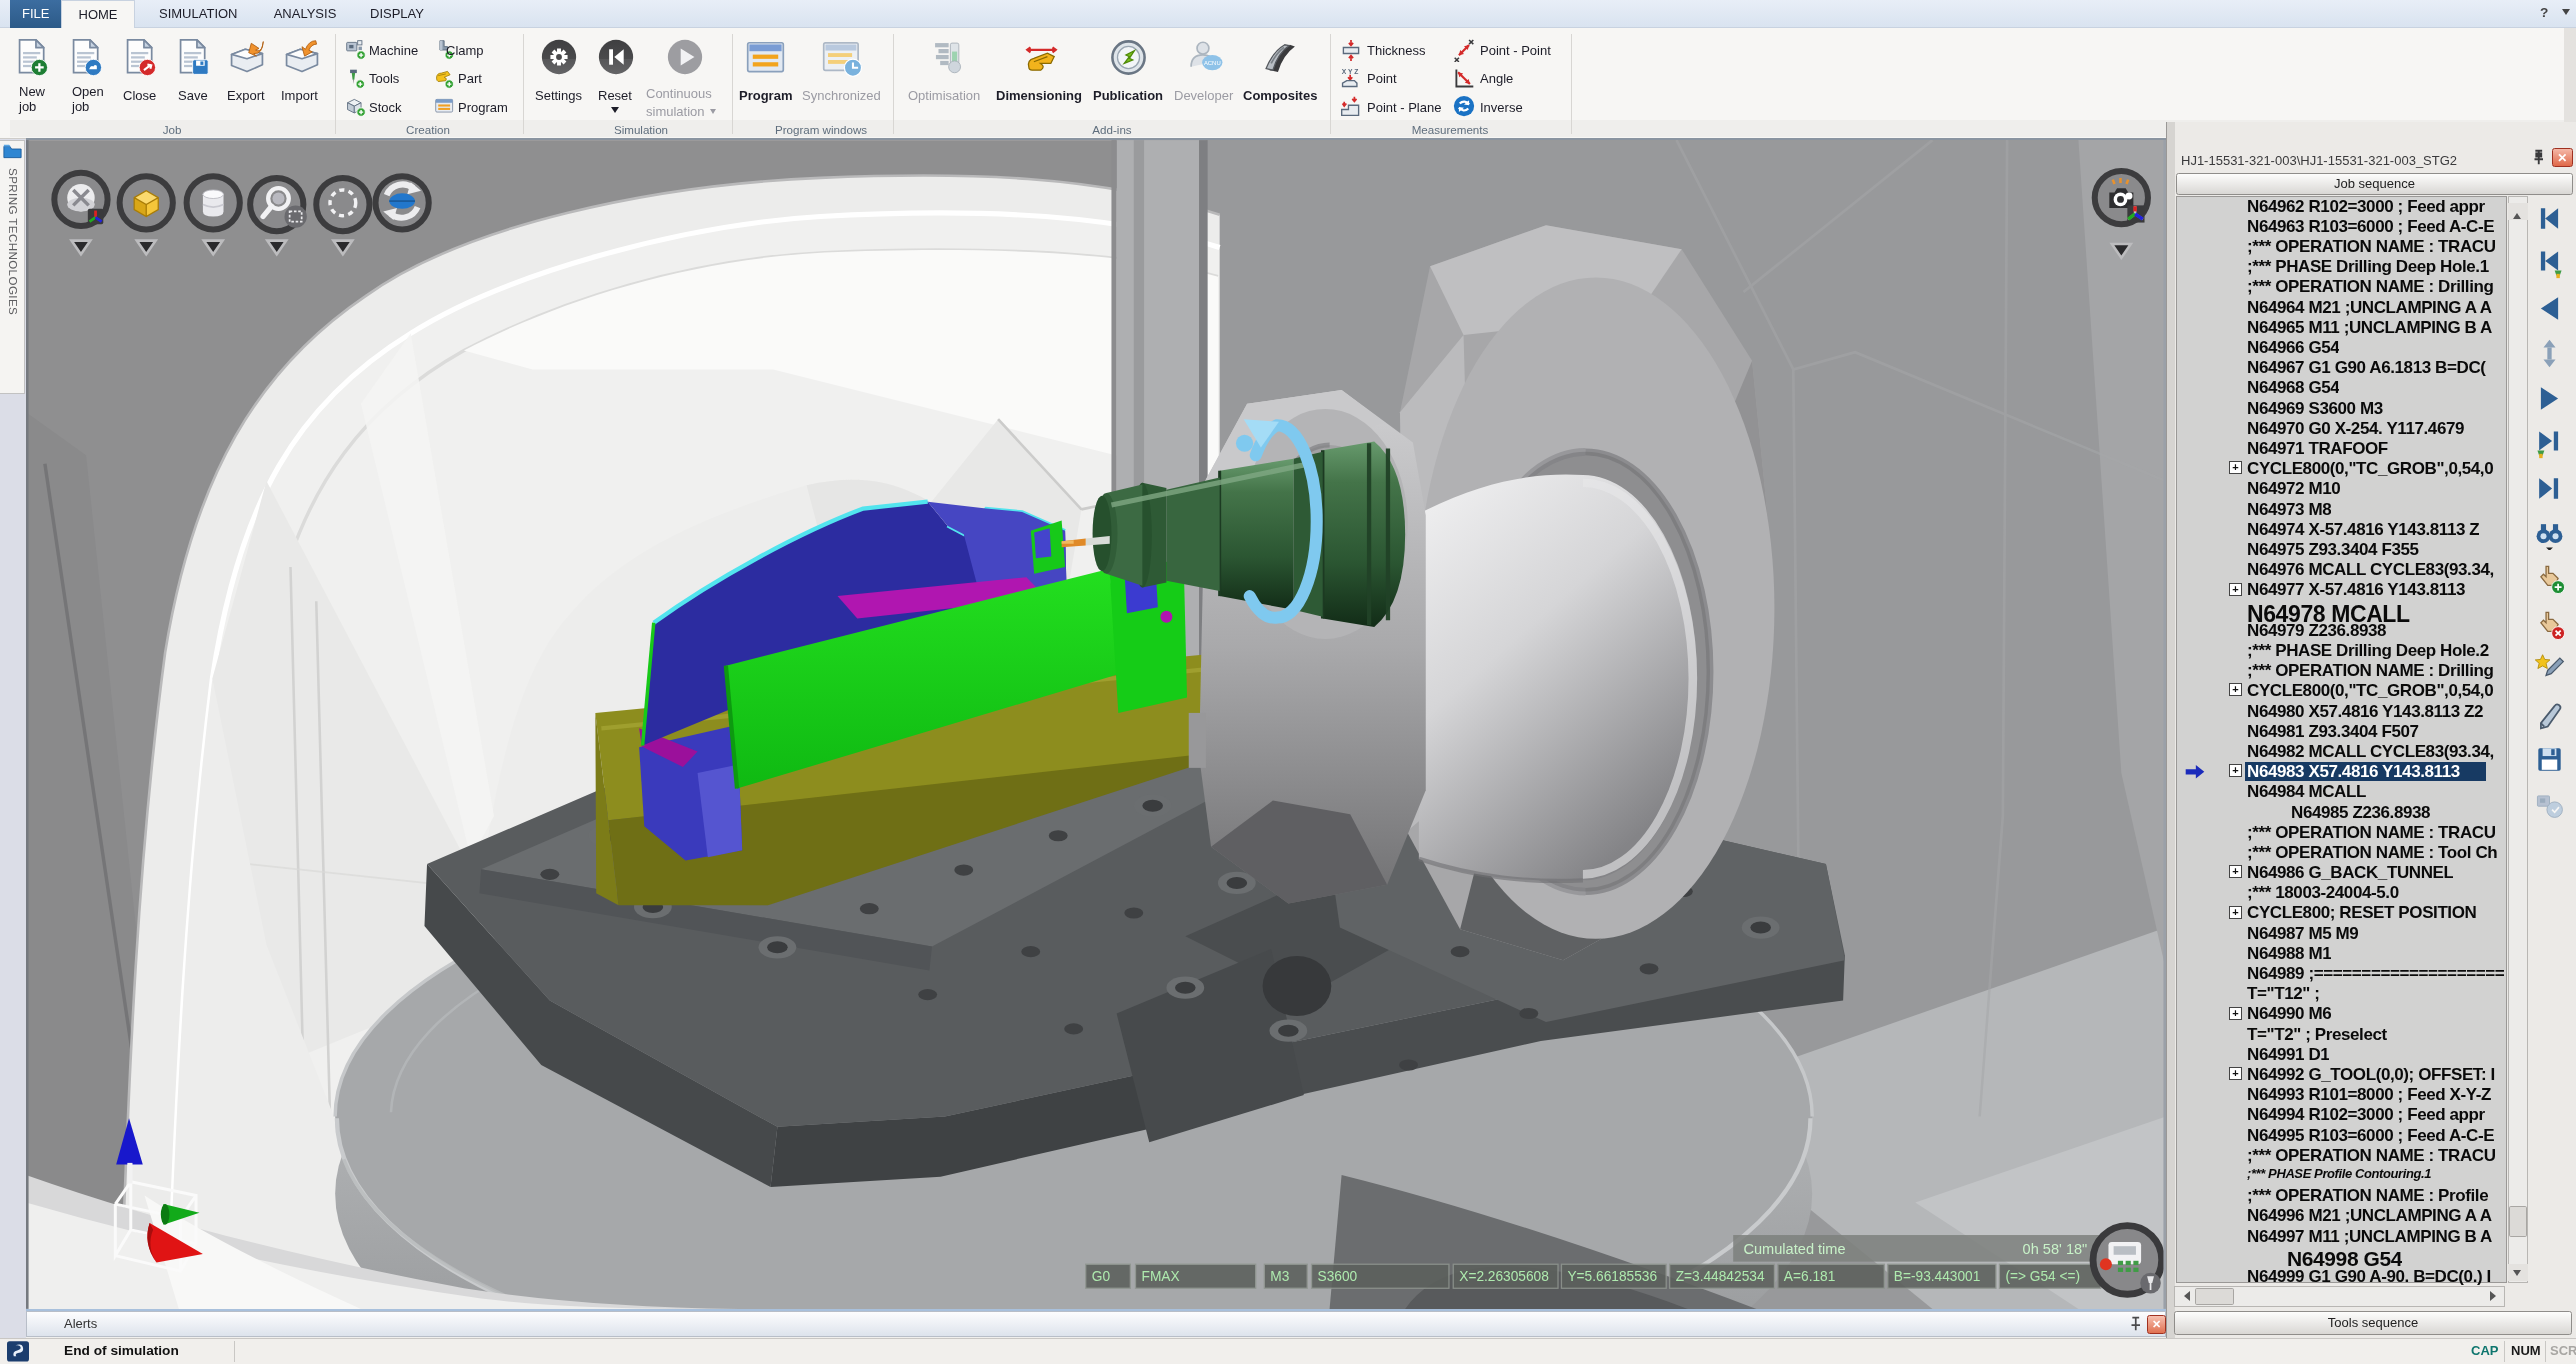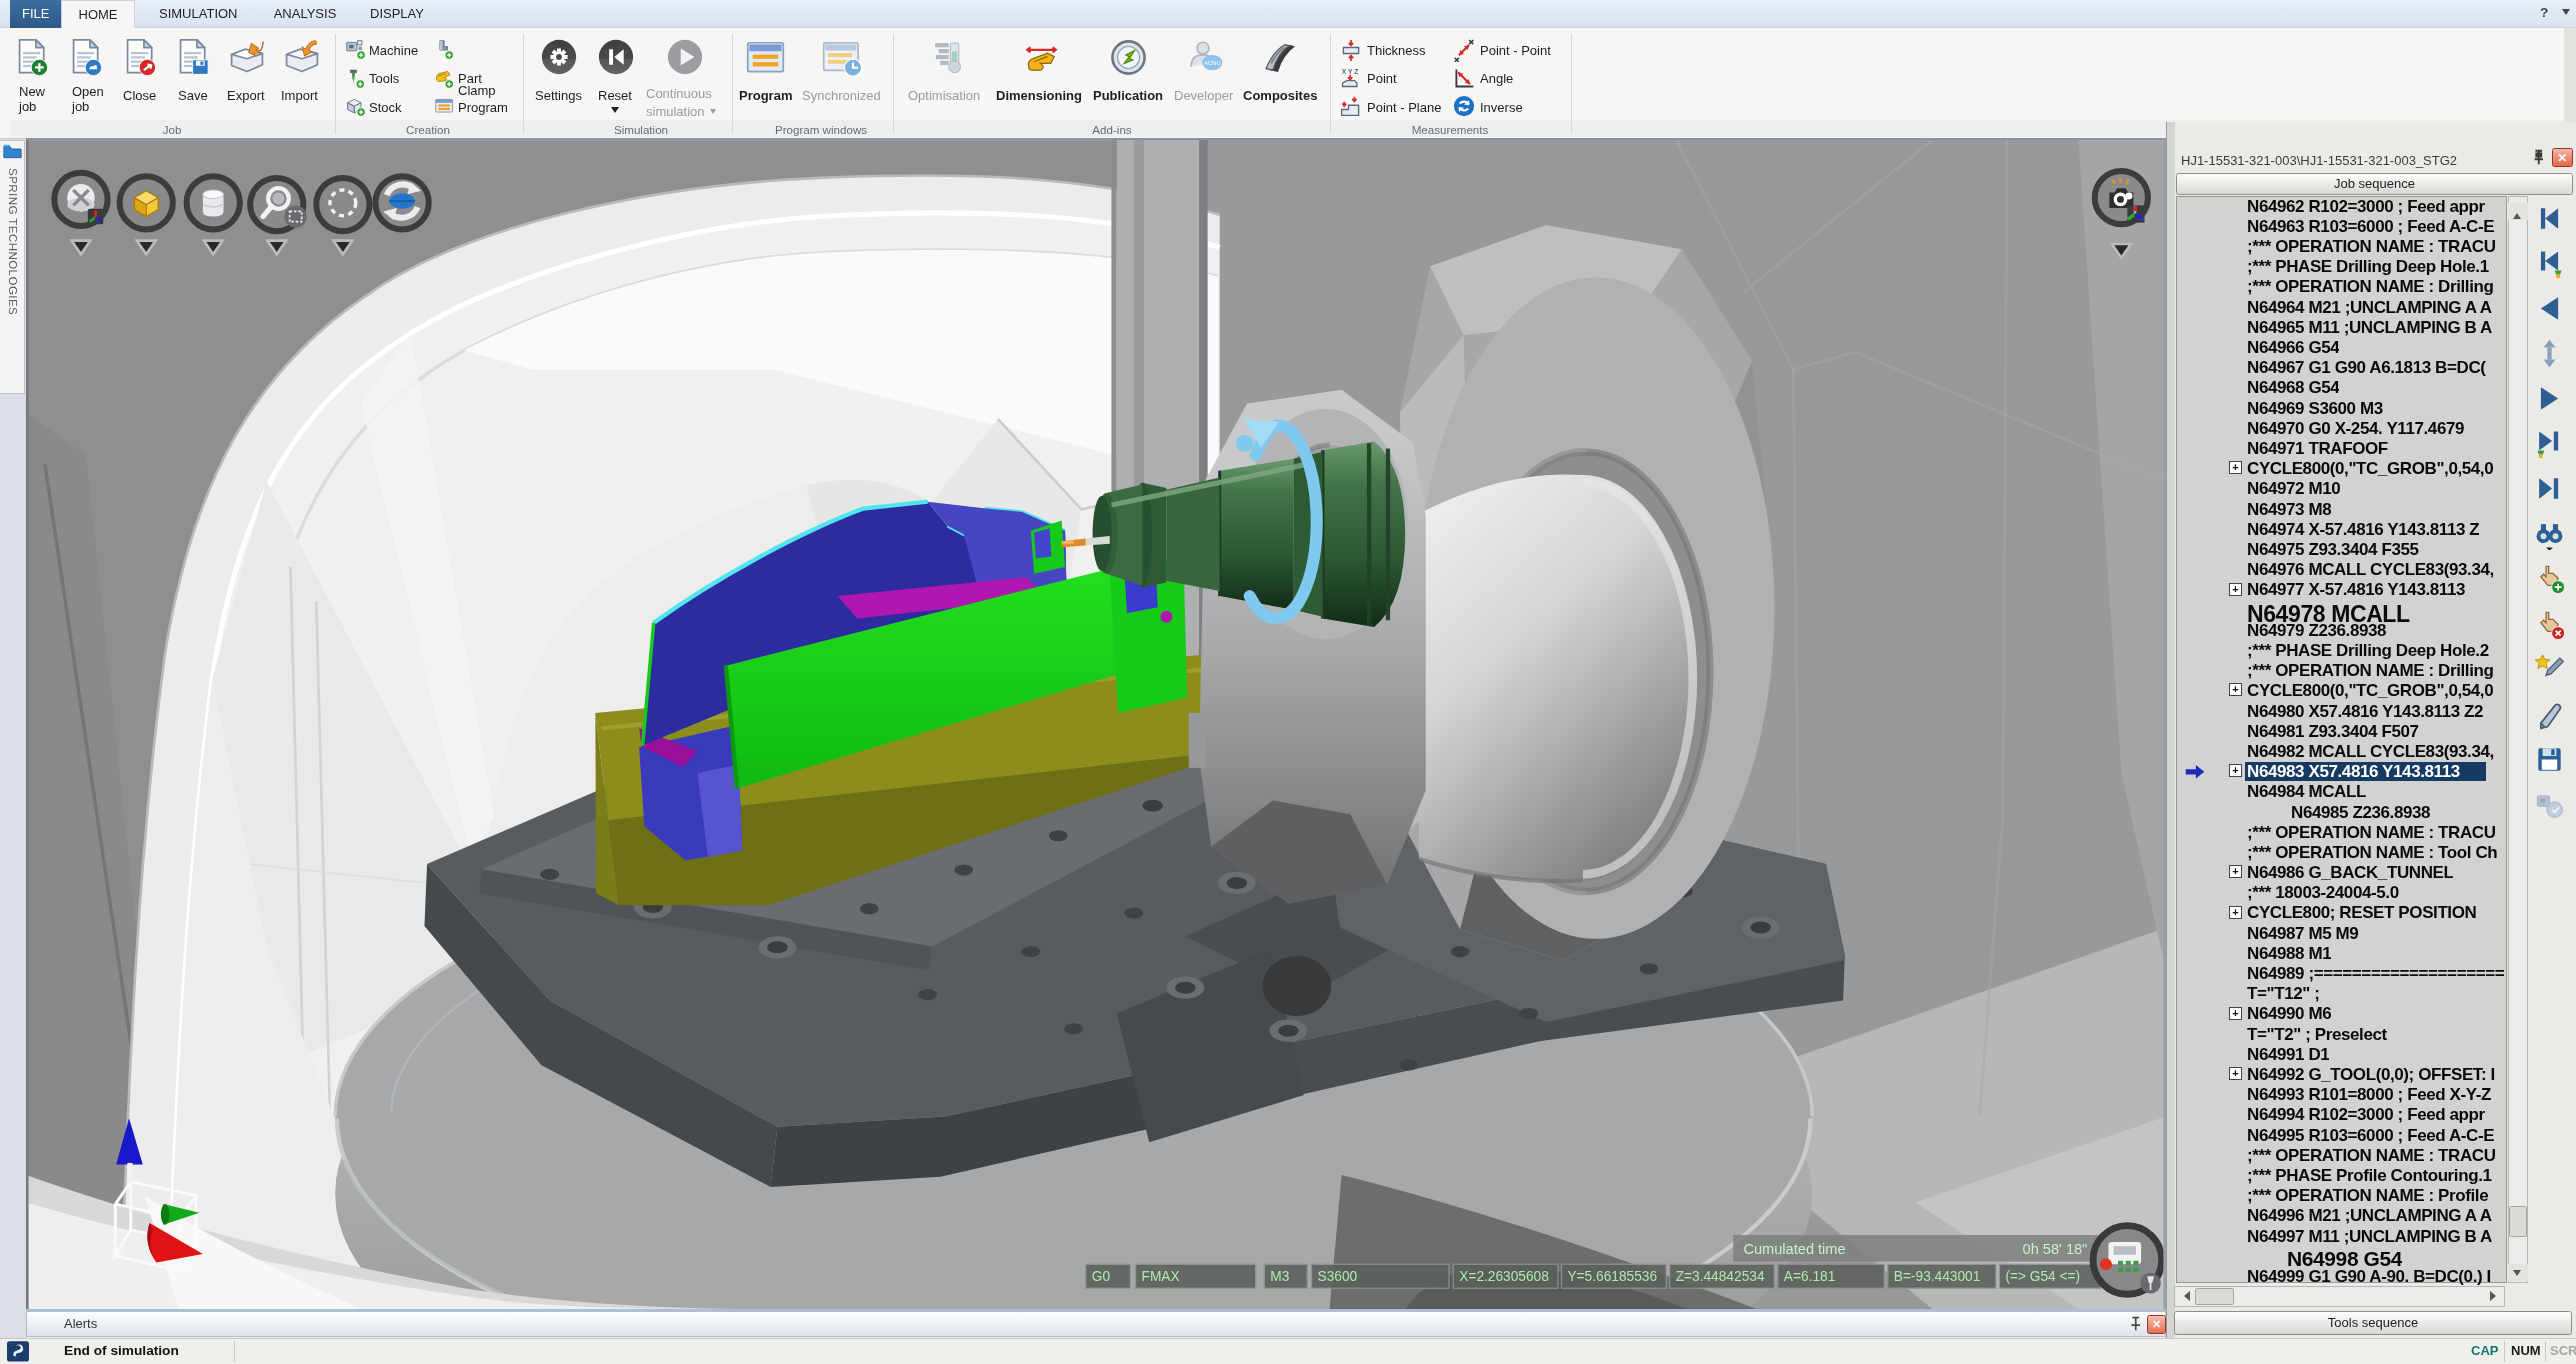--- a/index.html
+++ b/index.html
@@ -118,21 +118,21 @@
     <circle cx="19" cy="19" r="5" fill="#35a235" stroke="#fff"></circle>
     <path d="M19,16.5 V21.5 M16.5,19 H21.5" stroke="#fff" stroke-width="1.6"></path>
   </svg>
 <div class="lbl" style="left:369px;top:100px;">Stock</div>
 <svg class="ic" style="left:434px;top:39px;" width="22" height="22" viewBox="0 0 26 26">
     <path d="M7,2 h5 v7 h4 v4 h-9 Z" fill="#8898aa" stroke="#5a6a7d"></path>
     <path d="M7,2 h3 v11 h-3 Z" fill="#b9c4d2"></path>
     <circle cx="18" cy="19" r="5" fill="#35a235" stroke="#fff"></circle>
     <path d="M18,16.5 V21.5 M15.5,19 H20.5" stroke="#fff" stroke-width="1.6"></path>
   </svg>
-<div class="lbl" style="left:458px;top:43px;margin-top:40px;">Clamp</div>
+<div class="lbl" style="left:446px;top:43px;">Clamp</div>
 <svg class="ic" style="left:434px;top:68px;" width="22" height="22" viewBox="0 0 26 26">
     <path d="M3,12 Q3,6 9,6 L16,4 L19,8 L12,11 Q16,12 14,15 L5,16 Q3,15 3,12 Z" fill="#f4c11c" stroke="#a07e08"></path>
     <path d="M5,9 L14,7" stroke="#a07e08" fill="none"></path>
     <circle cx="18" cy="19" r="5" fill="#35a235" stroke="#fff"></circle>
     <path d="M18,16.5 V21.5 M15.5,19 H20.5" stroke="#fff" stroke-width="1.6"></path>
   </svg>
 <div class="lbl" style="left:458px;top:71px;">Part</div>
 <svg class="ic" style="left:434px;top:96px;" width="22" height="22" viewBox="0 0 26 26">
     <rect x="2" y="4" width="20" height="15" rx="1.5" fill="#e8ecf2" stroke="#7a8aa0"></rect>
     <rect x="2" y="4" width="20" height="4" fill="#7a9cc8"></rect>
@@ -670,21 +670,21 @@
 <div class="abs" style="left:2229px;top:1007px;width:13px;height:13px;border:1.3px solid #444;background:#fff;font-size:11px;line-height:11px;text-align:center;color:#111;font-weight:bold;">+</div>
 <div class="abs" style="left:2247px;top:1004px;font-size:17px;letter-spacing:-0.4px;font-weight:bold;color:#0a0a0a;white-space:nowrap;max-width:257px;overflow:hidden;">N64990 M6</div>
 <div class="abs" style="left:2247px;top:1025px;font-size:17px;letter-spacing:-0.4px;font-weight:bold;color:#0a0a0a;white-space:nowrap;max-width:257px;overflow:hidden;">T="T2" ; Preselect</div>
 <div class="abs" style="left:2247px;top:1045px;font-size:17px;letter-spacing:-0.4px;font-weight:bold;color:#0a0a0a;white-space:nowrap;max-width:257px;overflow:hidden;">N64991 D1</div>
 <div class="abs" style="left:2229px;top:1067px;width:13px;height:13px;border:1.3px solid #444;background:#fff;font-size:11px;line-height:11px;text-align:center;color:#111;font-weight:bold;">+</div>
 <div class="abs" style="left:2247px;top:1065px;font-size:17px;letter-spacing:-0.4px;font-weight:bold;color:#0a0a0a;white-space:nowrap;max-width:257px;overflow:hidden;">N64992 G_TOOL(0,0); OFFSET: I</div>
 <div class="abs" style="left:2247px;top:1085px;font-size:17px;letter-spacing:-0.4px;font-weight:bold;color:#0a0a0a;white-space:nowrap;max-width:257px;overflow:hidden;">N64993 R101=8000 ; Feed X-Y-Z</div>
 <div class="abs" style="left:2247px;top:1105px;font-size:17px;letter-spacing:-0.4px;font-weight:bold;color:#0a0a0a;white-space:nowrap;max-width:257px;overflow:hidden;">N64994 R102=3000 ; Feed appr</div>
 <div class="abs" style="left:2247px;top:1126px;font-size:17px;letter-spacing:-0.4px;font-weight:bold;color:#0a0a0a;white-space:nowrap;max-width:257px;overflow:hidden;">N64995 R103=6000 ; Feed A-C-E</div>
 <div class="abs" style="left:2247px;top:1146px;font-size:17px;letter-spacing:-0.4px;font-weight:bold;color:#0a0a0a;white-space:nowrap;max-width:257px;overflow:hidden;">;*** OPERATION NAME : TRACU</div>
-<div class="abs" style="left:2247px;top:1166px;font-size:17px;letter-spacing:-0.4px;font-weight:bold;color:#0a0a0a;white-space:nowrap;max-width:257px;overflow:hidden;">;*** PHASE Profile Contouring.1</div>
+<div class="abs" style="left:2247px;top:1166px;font-size:13px;letter-spacing:-0.4px;font-weight:bold;color:#0a0a0a;white-space:nowrap;max-width:257px;overflow:hidden;font-style:italic;">;*** PHASE Profile Contouring.1</div>
 <div class="abs" style="left:2247px;top:1186px;font-size:17px;letter-spacing:-0.4px;font-weight:bold;color:#0a0a0a;white-space:nowrap;max-width:257px;overflow:hidden;">;*** OPERATION NAME : Profile</div>
 <div class="abs" style="left:2247px;top:1206px;font-size:17px;letter-spacing:-0.4px;font-weight:bold;color:#0a0a0a;white-space:nowrap;max-width:257px;overflow:hidden;">N64996 M21 ;UNCLAMPING A A</div>
 <div class="abs" style="left:2247px;top:1227px;font-size:17px;letter-spacing:-0.4px;font-weight:bold;color:#0a0a0a;white-space:nowrap;max-width:257px;overflow:hidden;">N64997 M11 ;UNCLAMPING B A</div>
 <div class="abs" style="left:2247px;top:1247px;font-size:21px;letter-spacing:-0.4px;font-weight:bold;color:#0a0a0a;white-space:nowrap;max-width:257px;overflow:hidden;margin-left:40px;">N64998 G54</div>
 <div class="abs" style="left:2247px;top:1267px;font-size:17px;letter-spacing:-0.4px;font-weight:bold;color:#0a0a0a;white-space:nowrap;max-width:257px;overflow:hidden;">N64999 G1 G90 A-90. B=DC(0.) I</div>
 <div class="abs" style="left:2508px;top:196px;width:20px;height:1087px;background:#ecebe9;border:0.9px solid #b8b6b3;"></div>
 <div class="abs" style="left:2508px;top:203px;width:20px;height:17px;background:#e4e2df;"></div>
 <div class="abs" style="left:2513px;top:209px;width:0;height:0;border:4.3px solid transparent;border-bottom:6px solid #555;"></div>
 <div class="abs" style="left:2508px;top:1264px;width:20px;height:17px;background:#e4e2df;"></div>
 <div class="abs" style="left:2513px;top:1270px;width:0;height:0;border:4.3px solid transparent;border-top:6px solid #555;"></div>

